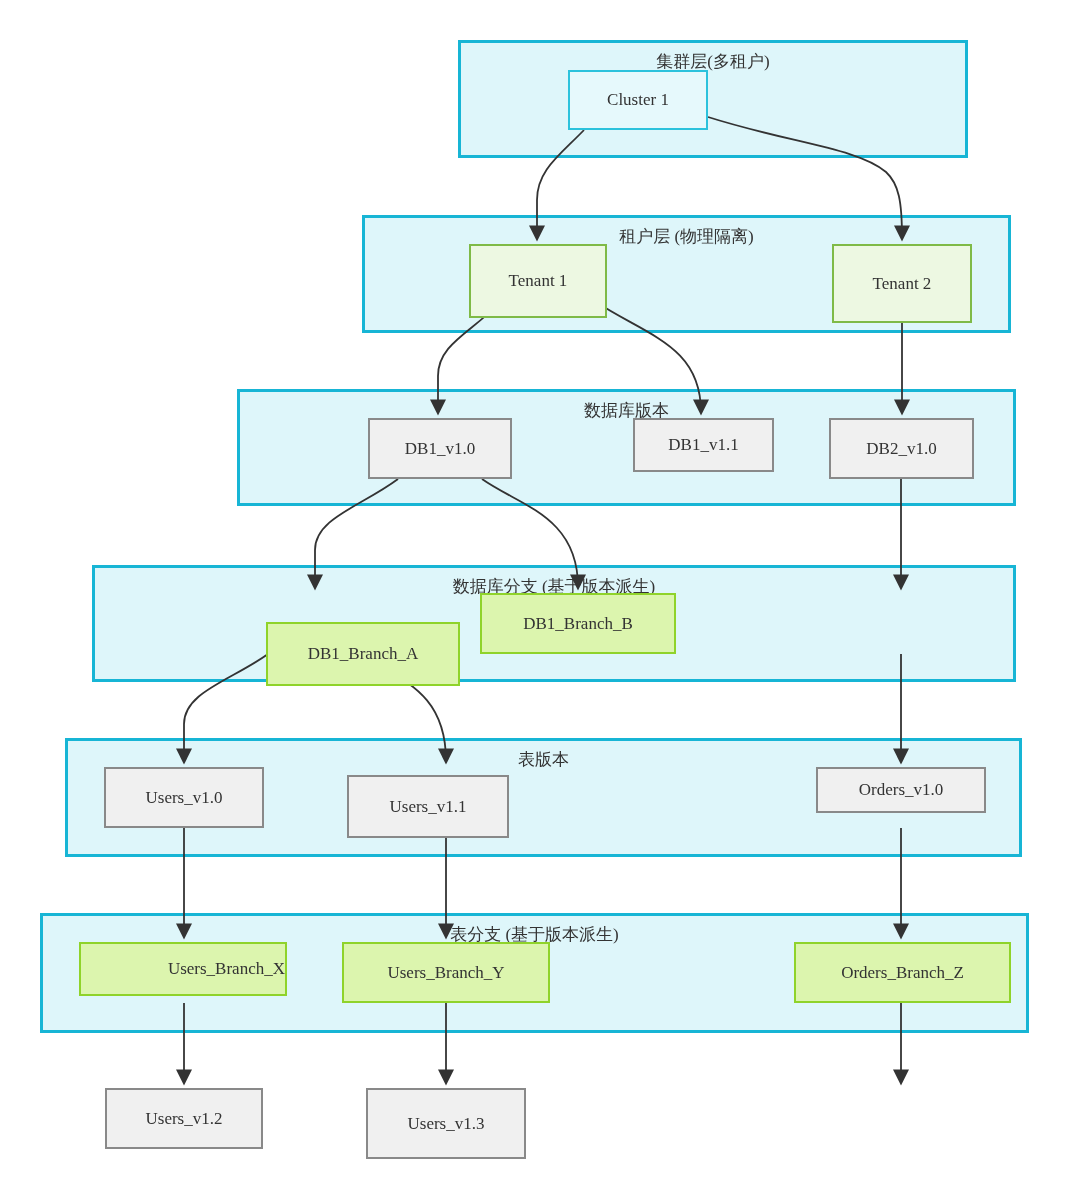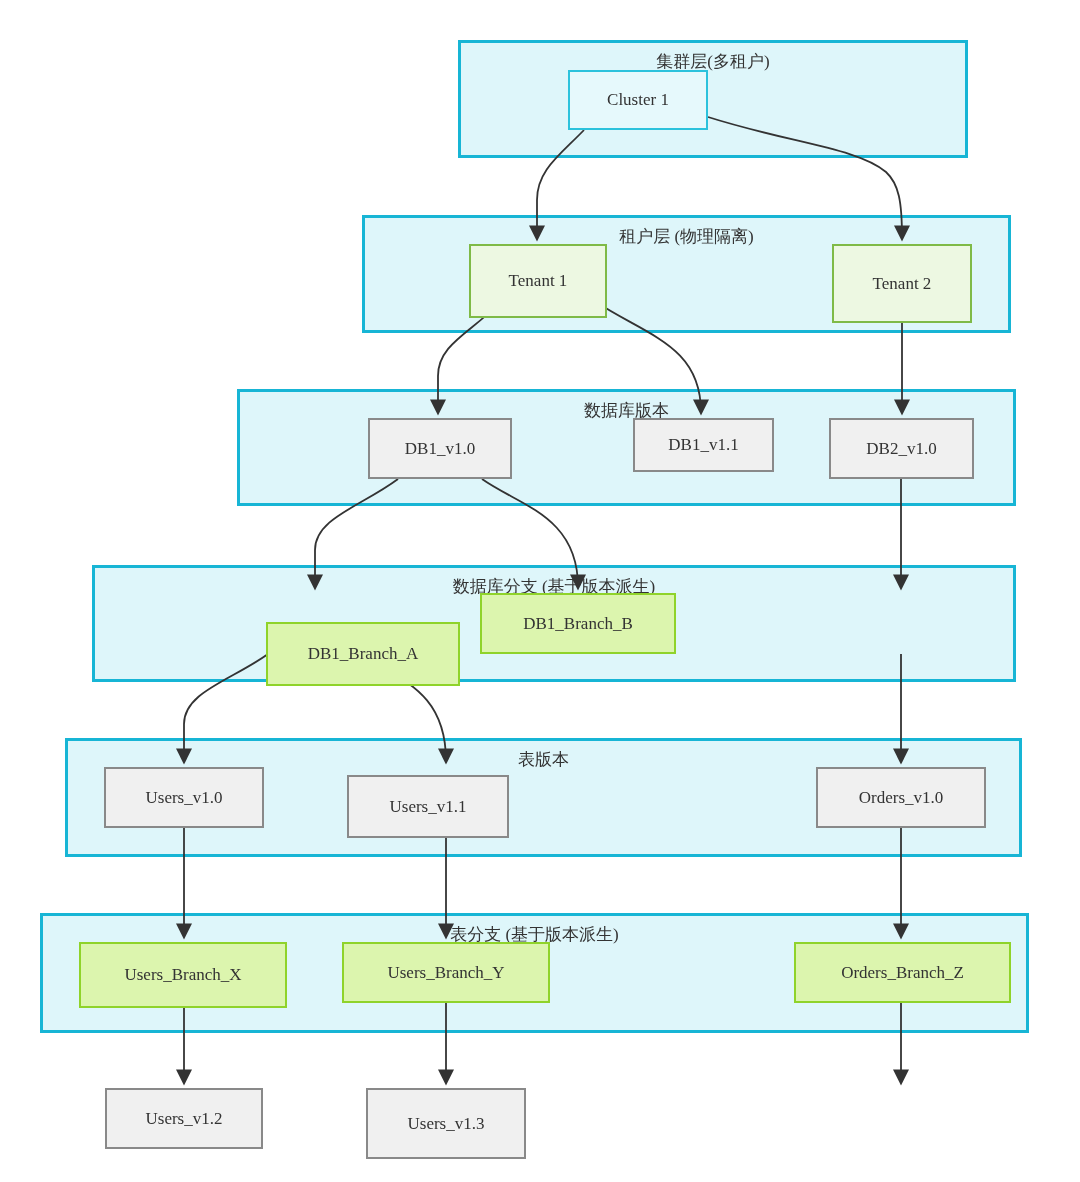--- a/index.html
+++ b/index.html
@@ -108,24 +108,24 @@
     </div>
     <div class="node branch" style="left: 480px; top: 593px; width: 196px; height: 61px;">
       <span>DB1_Branch_B</span>
     </div>
     <div class="node version" style="left: 104px; top: 767px; width: 160px; height: 61px;">
       <span>Users_v1.0</span>
     </div>
     <div class="node version" style="left: 347px; top: 767px; width: 162px; height: 63px; margin-top: 8px;">
       <span>Users_v1.1</span>
     </div>
-    <div class="node version" style="left: 816px; top: 767px; width: 170px; height: 61px;">
+    <div class="node version" style="left: 816px; top: 767px; width: 170px; height: 46px;">
       <span>Orders_v1.0</span>
     </div>
-    <div class="node branch" style="left: 79px; top: 942px; width: 208px; height: 66px;">
+    <div class="node branch" style="left: 79px; top: 942px; width: 208px; height: 54px; justify-content: flex-end;">
       <span>Users_Branch_X</span>
     </div>
     <div class="node branch" style="left: 342px; top: 942px; width: 208px; height: 61px;">
       <span>Users_Branch_Y</span>
     </div>
     <div class="node branch" style="left: 794px; top: 942px; width: 217px; height: 61px;">
       <span>Orders_Branch_Z</span>
     </div>
     <div class="node version" style="left: 105px; top: 1088px; width: 158px; height: 61px;">
       <span>Users_v1.2</span>

